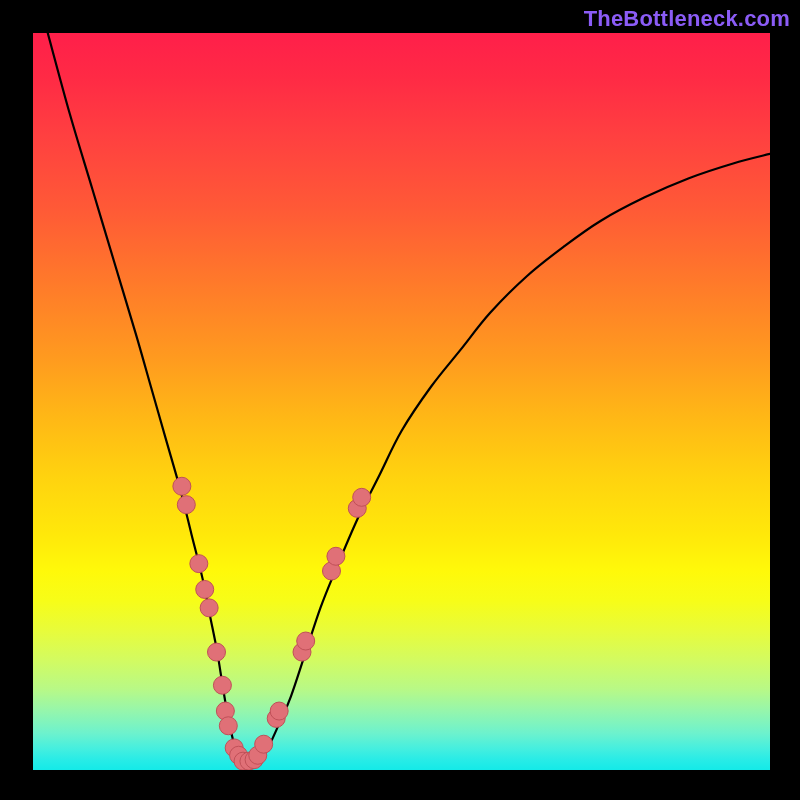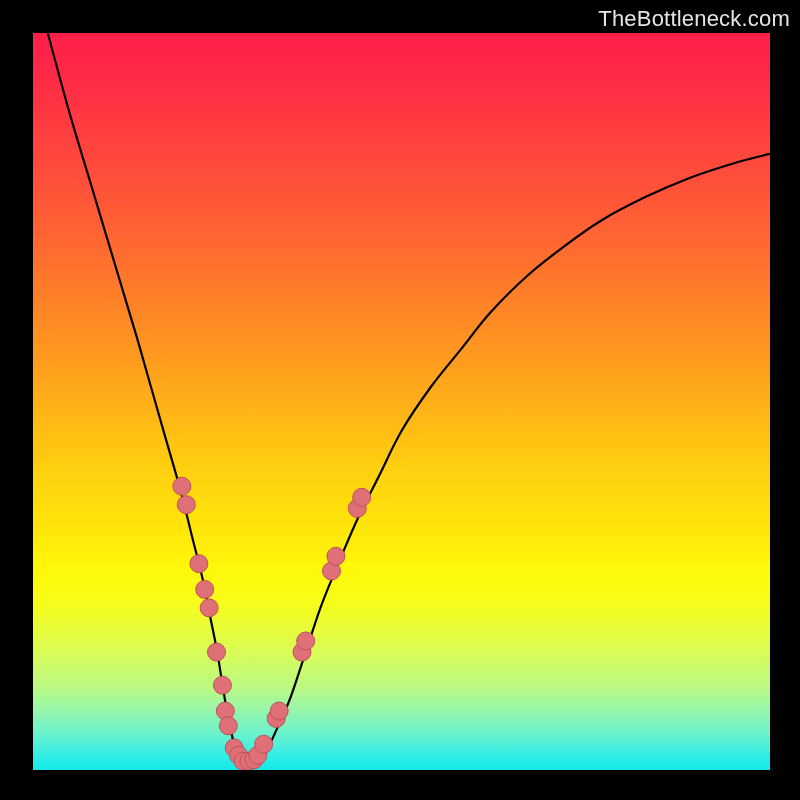--- a/index.html
+++ b/index.html
@@ -45,23 +45,23 @@
       #6df2cd 95%,
       #47efde 97%,
       #2aece6 98.5%,
       #14eae8 100%
     );
   }
   .watermark {
     position: absolute;
     top: 6px;
     right: 10px;
-    color: #e5e5e5;
+    color: #8b5cf6;
     font-size: 22px;
-    font-weight: 400;
+    font-weight: 700;
     letter-spacing: 0.2px;
     user-select: none;
     white-space: nowrap;
   }
   svg.curve {
     position: absolute;
     top: 0;
     left: 0;
     width: 737px;
     height: 737px;

